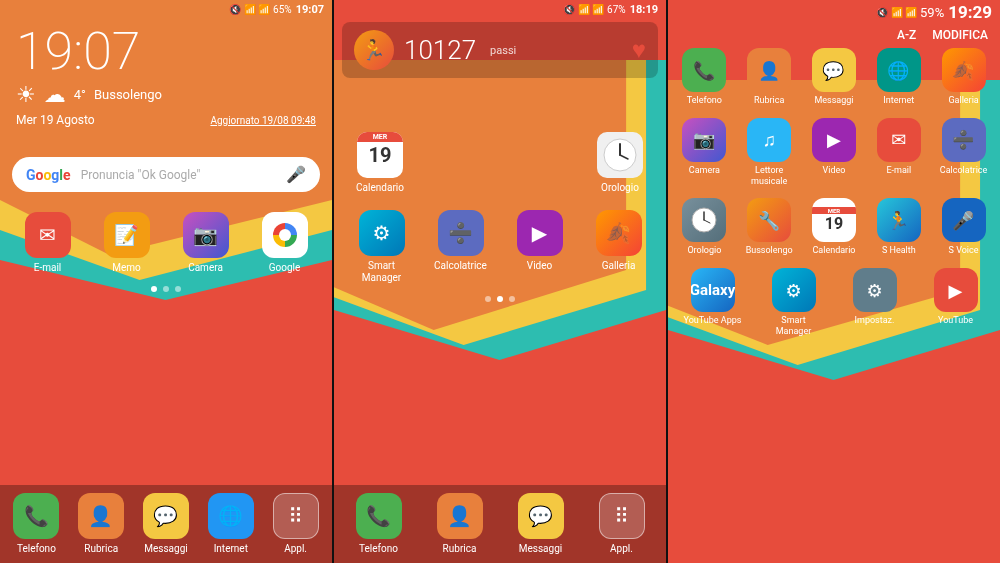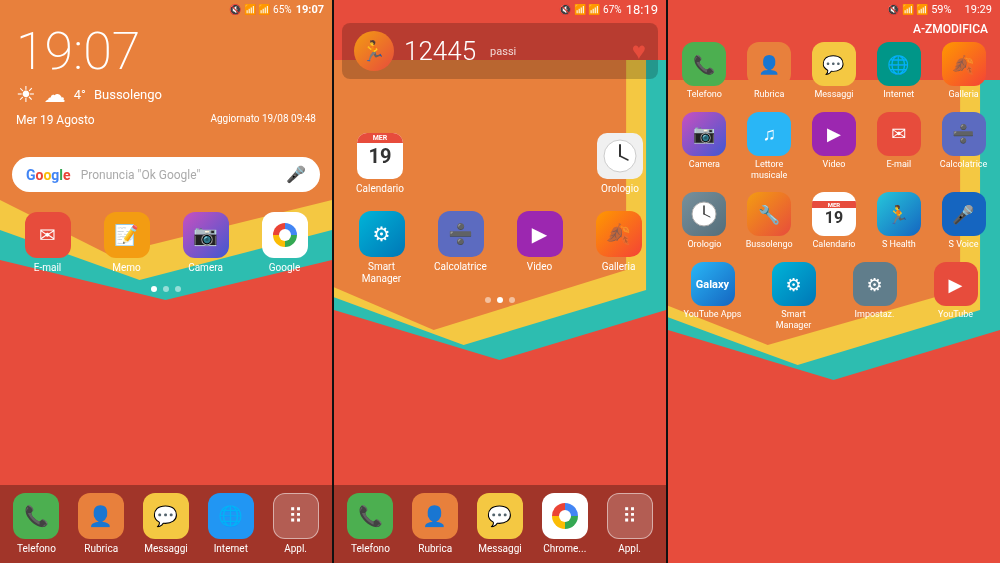--- a/index.html
+++ b/index.html
@@ -77,20 +77,21 @@
       gap: 8px;
       font-size: 13px;
     }
 
     .weather-icon {
       font-size: 22px;
     }
 
     .p1-date-row {
       display: flex;
+      align-items: center;
       justify-content: space-between;
       padding: 2px 16px;
       color: white;
       font-size: 12px;
     }
 
     .p1-google-bar {
       margin: 28px 12px 12px;
       background: white;
       border-radius: 24px;
@@ -236,21 +237,21 @@
       margin-left: auto;
       color: #e74c3c;
       font-size: 24px;
     }
 
     
     .p3-header {
       display: flex;
       justify-content: flex-end;
       padding: 4px 12px 2px;
-      gap: 0;
+      gap: 16px;
     }
 
     .p3-header-btn {
       color: white;
       font-size: 12px;
       font-weight: 500;
     }
 
     .app-grid-5 {
       display: flex;
@@ -388,21 +389,21 @@
 
     <div class="p1-weather-row">
       <span class="weather-icon">☀</span>
       <span class="weather-icon">☁</span>
       <span>4°</span>
       <span>Bussolengo</span>
     </div>
 
     <div class="p1-date-row">
       <span>Mer 19 Agosto</span>
-      <span style="font-size:10px;">Aggiornato 19/08  09:48</span>
+      <span style="font-size:10px;text-decoration:underline;">Aggiornato 19/08  09:48</span>
     </div>
 
     <div class="p1-google-bar">
       <div class="google-logo">
         <span>G</span><span>o</span><span>o</span><span>g</span><span>l</span><span>e</span>
       </div>
       <div class="google-hint">Pronuncia "Ok Google"</div>
       <div class="mic-icon">🎤</div>
     </div>
 
@@ -479,26 +480,26 @@
     <polygon points="-40,60 293,60 293,270 100,330 -40,270" fill="#e8803c"></polygon>
   </svg>
 
   <div class="panel-content">
 
     <div class="status-bar">
       <span style="font-size:10px;margin-right:2px;">🔇</span>
       <span style="font-size:10px;margin-right:2px;">📶</span>
       <span style="font-size:10px;margin-right:2px;">📶</span>
       <span style="font-size:10px;margin-right:4px;">67%</span>
-      <span style="font-size:13px;font-weight:normal;">18:19</span>
+      <span style="font-size:11px;font-weight:bold;">18:19</span>
     </div>
 
     <div class="p2-fitness">
       <div class="fitness-badge">🏃</div>
-      <span class="fitness-steps">12445</span>
+      <span class="fitness-steps">10127</span>
       <span class="fitness-label">passi</span>
       <span class="heart-icon">♥</span>
     </div>
 
     <div style="display:flex;justify-content:space-between;padding:50px 16px 8px;">
       <div class="app-icon-wrap">
         <div class="p2-cal-icon">
           <div style="background:#e74c3c;width:100%;text-align:center;font-size:7px;color:white;font-weight:bold;padding:1px;">MER</div>
           <div style="font-size:20px;font-weight:bold;color:#333;line-height:1.3;">19</div>
         </div>
@@ -546,28 +547,20 @@
         <div class="app-icon ic-phone">📞</div>
         <span class="app-label">Telefono</span>
       </div>
       <div class="app-icon-wrap">
         <div class="app-icon ic-contacts">👤</div>
         <span class="app-label">Rubrica</span>
       </div>
       <div class="app-icon-wrap">
         <div class="app-icon" style="background:#f4c842;">💬</div>
         <span class="app-label">Messaggi</span>
-      </div>
-      <div class="app-icon-wrap">
-        <div class="app-icon ic-chrome">
-          <div class="google-g" style="width:26px;height:26px;">
-              <div class="google-g-inner" style="width:12px;height:12px;"></div>
-            </div>
-        </div>
-        <span class="app-label">Chrome...</span>
       </div>
       <div class="app-icon-wrap">
         <div class="app-icon ic-apps">⠿</div>
         <span class="app-label">Appl.</span>
       </div>
     </div>
   </div>
 </div>
 
 <div class="panel">
@@ -578,22 +571,22 @@
     <polygon points="-20,80 313,80 313,310 130,365 -20,310" fill="#f4c842"></polygon>
     <polygon points="-40,80 293,80 293,290 100,345 -40,290" fill="#e8803c"></polygon>
   </svg>
 
   <div class="panel-content">
 
     <div class="status-bar">
       <span style="font-size:10px;margin-right:2px;">🔇</span>
       <span style="font-size:10px;margin-right:2px;">📶</span>
       <span style="font-size:10px;margin-right:2px;">📶</span>
-      <span style="font-size:11px;margin-right:13px;">59%</span>
-      <span style="font-size:11px;font-weight:normal;">19:29</span>
+      <span style="font-size:13px;margin-right:4px;">59%</span>
+      <span style="font-size:17px;font-weight:bold;">19:29</span>
     </div>
 
     <div class="p3-header">
       <span class="p3-header-btn">A-Z</span>
       <span class="p3-header-btn">MODIFICA</span>
     </div>
 
     <div class="app-grid-5">
       <div class="app-icon-wrap-sm">
         <div class="app-icon-sm ic-telefono">📞</div>
@@ -670,21 +663,21 @@
       </div>
       <div class="app-icon-wrap-sm">
         <div class="app-icon-sm ic-svoice">🎤</div>
         <span class="app-label-sm">S Voice</span>
       </div>
     </div>
 
     <div class="app-grid-5">
       <div class="app-icon-wrap-sm">
         <div class="app-icon-sm ic-galaxy-apps">
-          <span style="font-size:11px;font-weight:bold;">Galaxy</span>
+          <span style="font-size:15px;font-weight:bold;">Galaxy</span>
         </div>
         <span class="app-label-sm">YouTube Apps</span>
       </div>
       <div class="app-icon-wrap-sm">
         <div class="app-icon-sm ic-smart-mgr">⚙</div>
         <span class="app-label-sm">Smart Manager</span>
       </div>
       <div class="app-icon-wrap-sm">
         <div class="app-icon-sm ic-impostaz">⚙</div>
         <span class="app-label-sm">Impostaz.</span>

